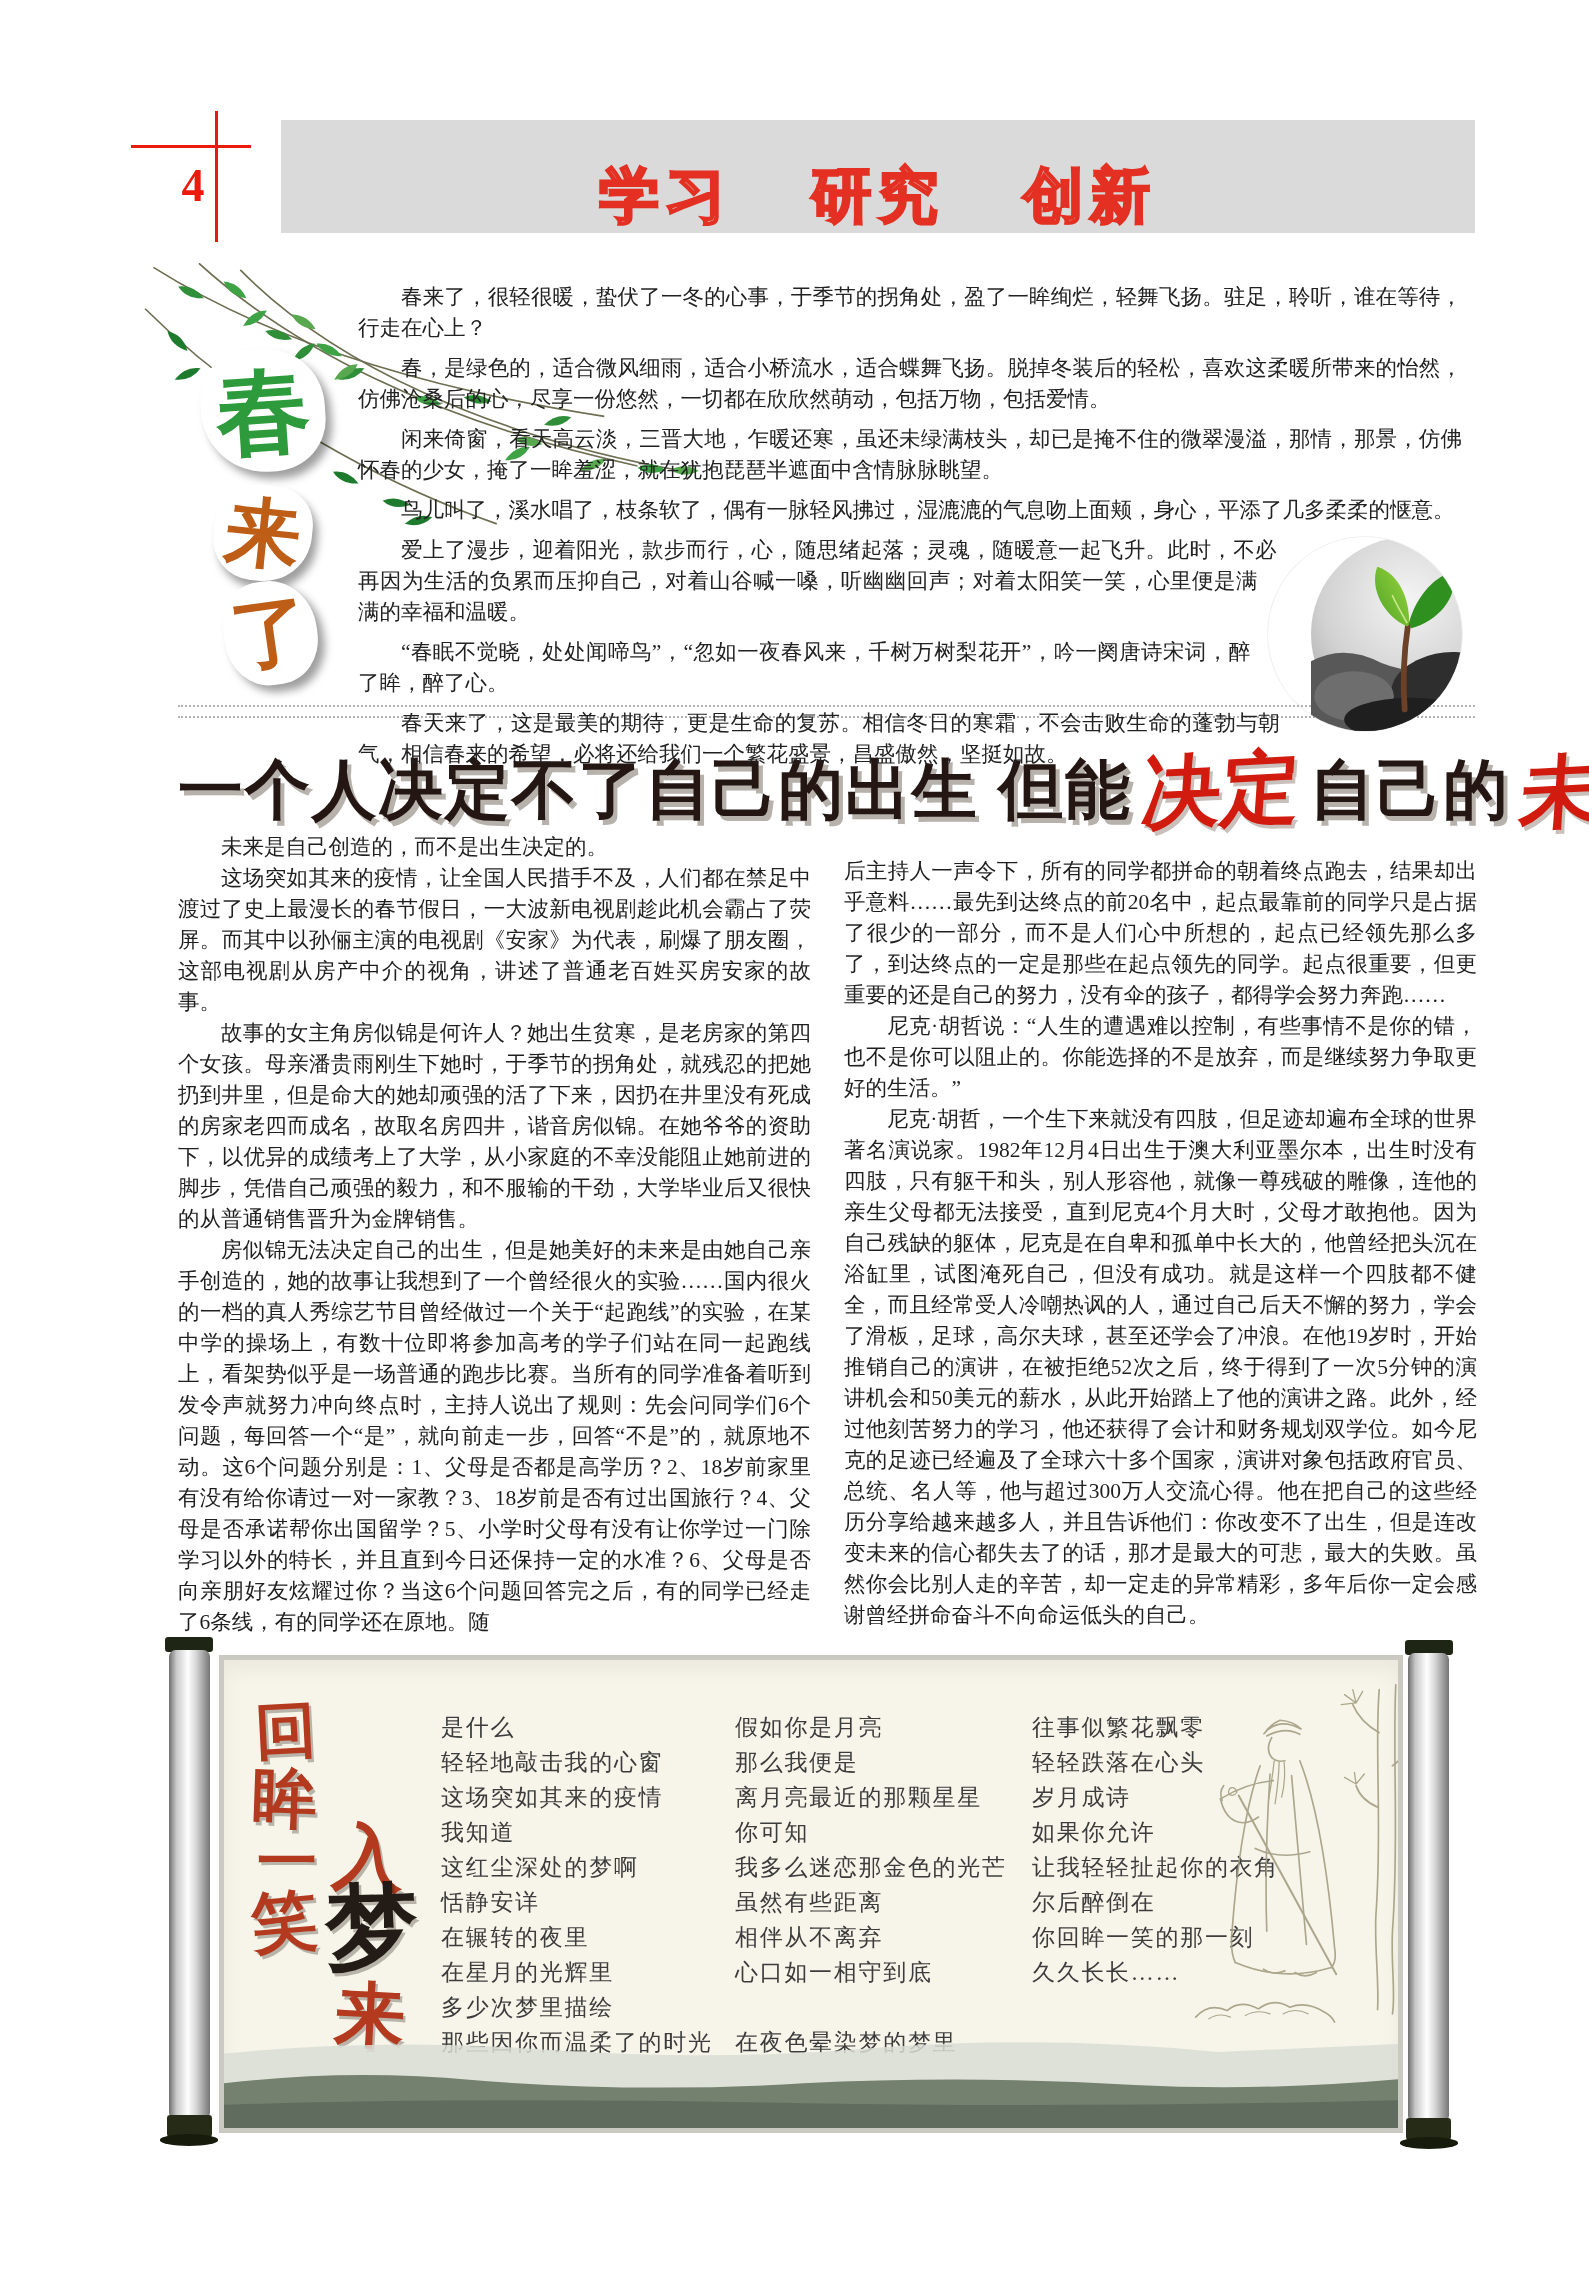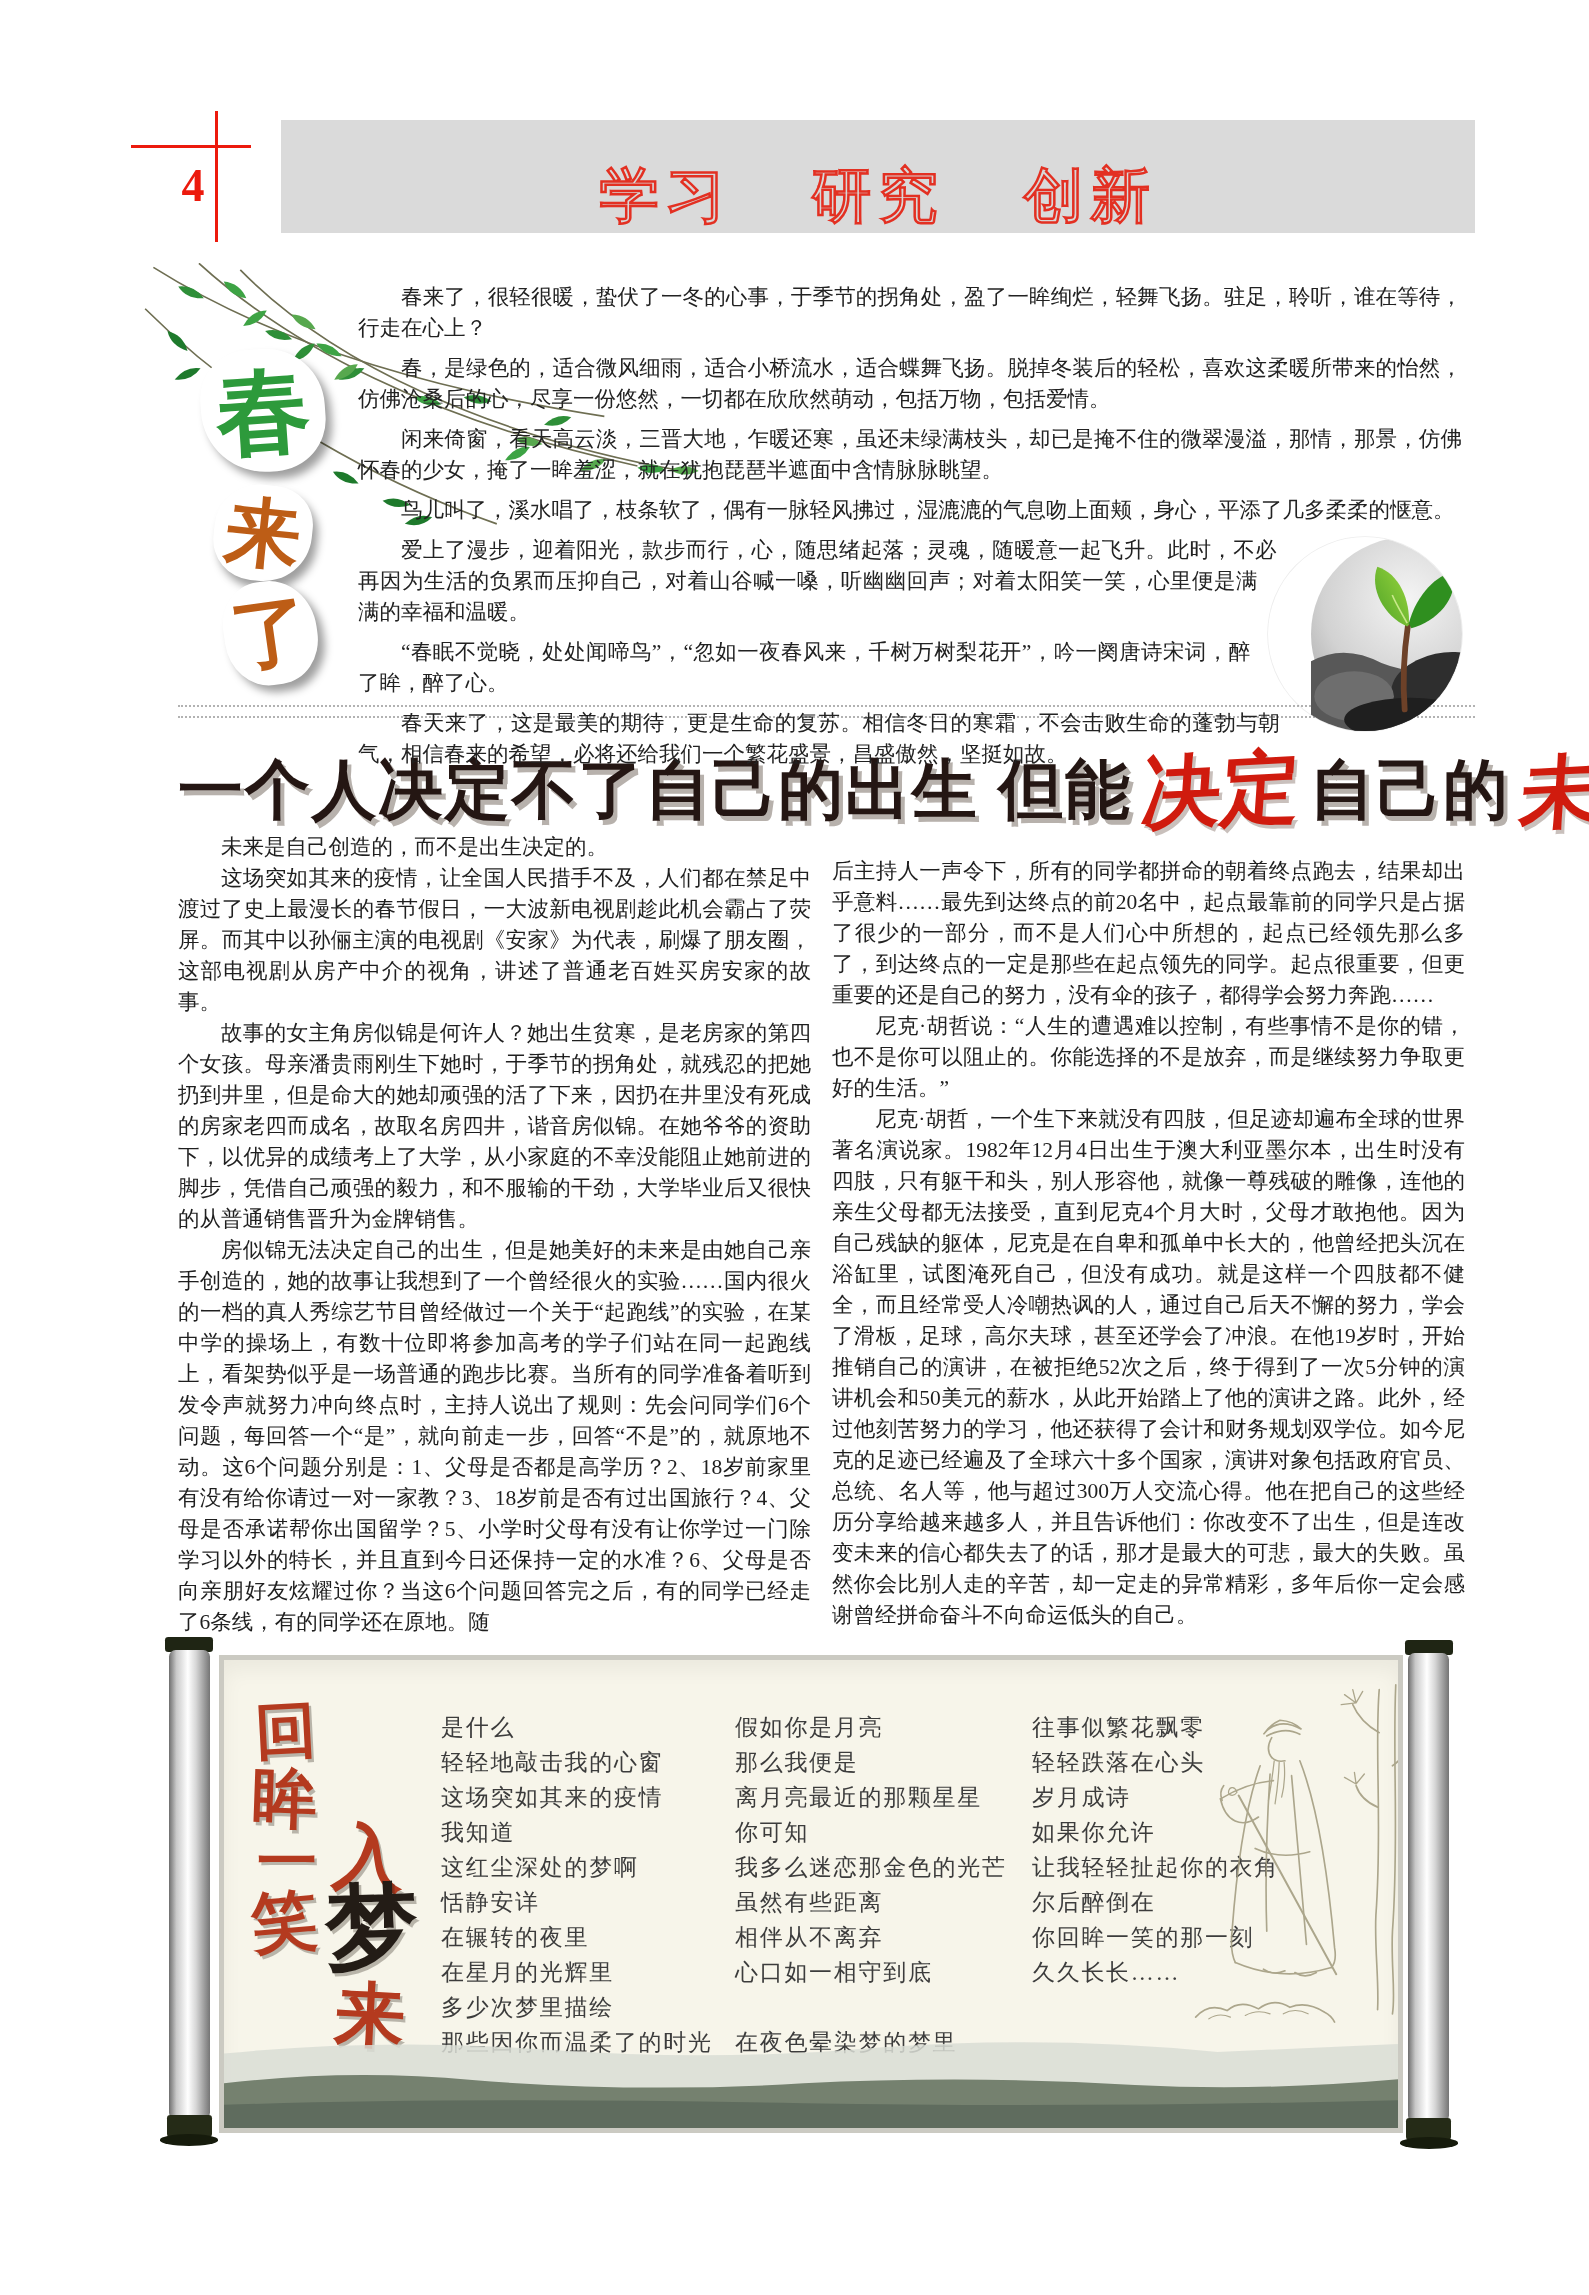--- a/index.html
+++ b/index.html
@@ -8,21 +8,21 @@
 
   
   .cropmark-h{position:absolute;left:131px;top:145px;width:120px;height:3.3px;background:#ec1a0d;}
   .cropmark-v{position:absolute;left:215px;top:111px;width:3.3px;height:131px;background:#ec1a0d;}
   .page-num{position:absolute;left:170px;top:159px;width:46px;text-align:center;
             font-size:46px;font-weight:bold;color:#ec1a0d;font-family:"Liberation Serif",serif;}
 
   
   .header-bar{position:absolute;left:281px;top:120px;width:1194px;height:113px;background:#dadada;
               display:flex;align-items:center;justify-content:center;gap:79px;}
-  .hdr-word{font-family:"Liberation Sans","DejaVu Sans",sans-serif;font-weight:400;font-size:60px;
+  .hdr-word{font-family:"Liberation Sans","DejaVu Sans",sans-serif;font-weight:700;font-size:60px;
             letter-spacing:6.6px;color:#d8d8d8;margin-top:40px;-webkit-text-stroke:2.5px #e33022;}
 
   
   .spring{position:absolute;left:178px;top:273px;width:1297px;display:flex;}
   .spring-art{position:relative;width:171px;flex:0 0 171px;}
   .willow-svg{position:absolute;left:-37px;top:-10px;z-index:0;pointer-events:none;}
   .sticker{position:absolute;background:#fff;display:flex;align-items:center;justify-content:center;
            box-shadow:5.8px 7.5px 8.3px rgba(0,0,0,.38);z-index:2;
            font-family:"DejaVu Serif","Liberation Serif",serif;font-weight:bold;line-height:1;}
   .stk-chun{left:23px;top:76px;width:124px;height:123px;border-radius:40% 48% 42% 52%;
@@ -43,21 +43,21 @@
 
   
   .headline{position:absolute;left:178px;top:738px;width:1300px;text-align:center;white-space:nowrap;}
   .hl-black{font-family:"Liberation Sans","DejaVu Sans",sans-serif;font-weight:900;font-size:65px;
             color:#241613;letter-spacing:1.7px;text-shadow:4.1px 5px 0 #b7b1ac;}
   .hl-red{display:inline-block;font-family:"DejaVu Serif","Liberation Serif",serif;font-weight:bold;
           font-size:79px;color:#d01b0e;transform:rotate(-3deg) skewX(-7deg);margin:0 10px;
           text-shadow:3.3px 4.1px 0 #c9c0bc;vertical-align:-5px;}
 
   
-  .columns{position:absolute;left:178px;top:832px;width:1300px;display:flex;gap:21px;}
+  .columns{position:absolute;left:178px;top:832px;width:1300px;display:flex;gap:33px;}
   .col{width:633px;font-size:21.5px;line-height:31px;text-align:justify;color:#1f1f1f;}
   .col p{margin:0;text-indent:2em;}
   .col p.noindent{text-indent:0;margin-top:24px;}
 
   
   .scroll{position:absolute;left:161px;top:1632px;width:1300px;height:563px;}
   .roller{position:absolute;width:41px;}
   .roller-body{position:absolute;left:0;top:13.2px;width:41px;height:469px;border-radius:6.6px;
       background:linear-gradient(90deg,#6e6e6e 0%,#c9c9c9 18%,#ffffff 46%,#d6d6d6 66%,#757575 100%);}
   .roller-tip{position:absolute;left:-3.3px;top:0;width:48px;height:15px;background:#1f2514;border-radius:3.3px;}

